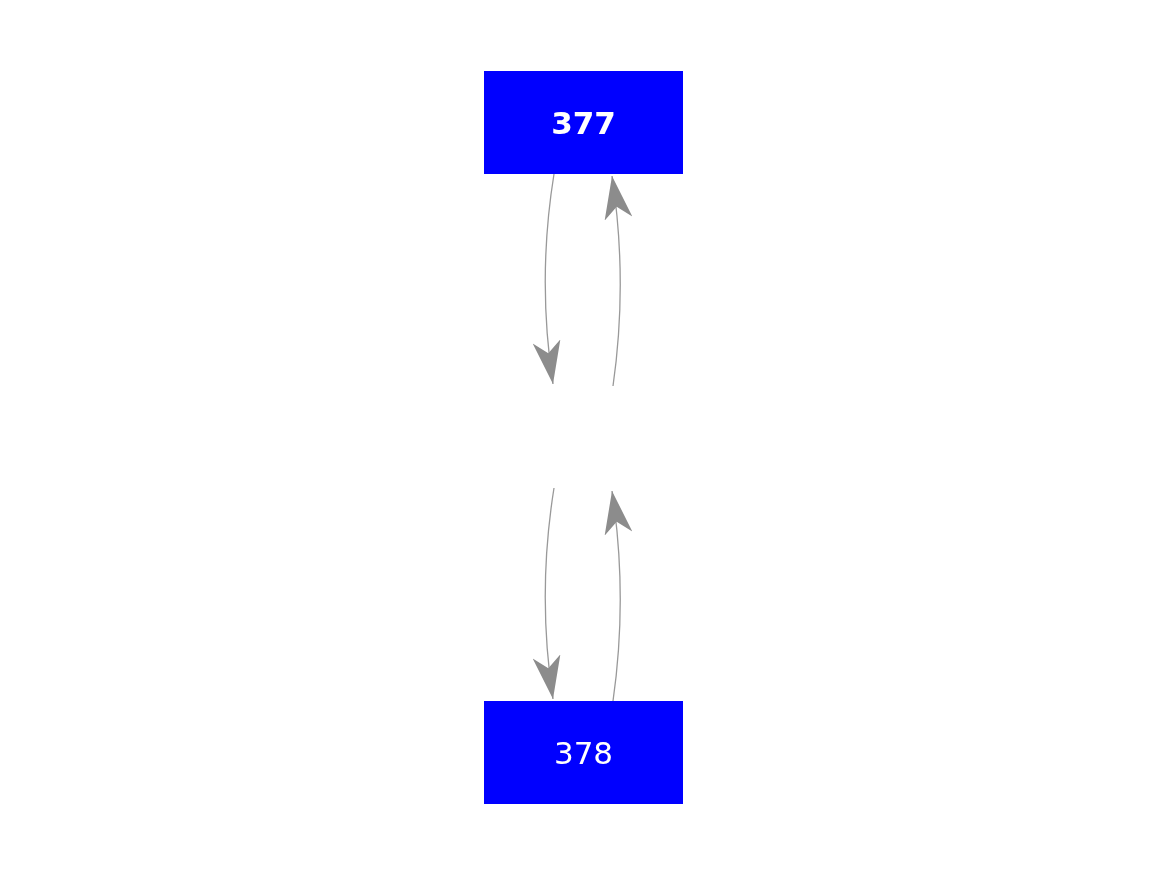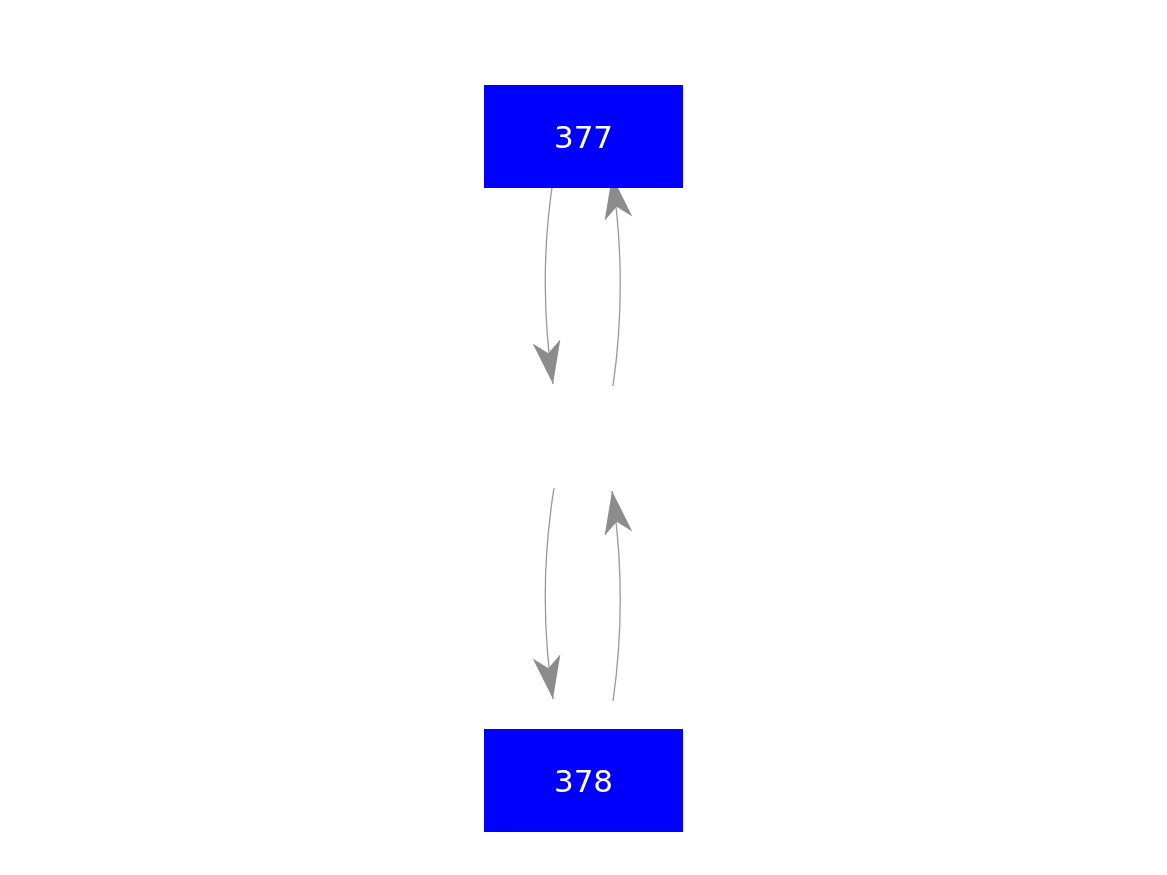--- a/index.html
+++ b/index.html
@@ -30,21 +30,21 @@
     position: absolute;
     width: 199px;
     height: 103px;
     display: flex;
     align-items: center;
     justify-content: center;
     font-size: 31px;
     color: #ffffff;
     box-sizing: border-box;
   }
-  .node-top    { left: 484px; top: 85px;  }
+  .node-top    { left: 484px; top: 71px; font-weight: bold;  }
   .node-middle { left: 484px; top: 386px; }
   .node-bottom { left: 484px; top: 701px; }
 </style>
 </head>
 <body>
 
 <div class="canvas">
 
   <svg class="edges-layer" width="1167" height="875" viewBox="0 0 1167 875" xmlns="http://www.w3.org/2000/svg">
     <defs>
@@ -60,17 +60,17 @@
     <path class="edge" d="M 554 488 Q 537 594 553 699" marker-end="url(#dart)" style="stroke: rgb(153, 153, 153);"></path>
 
     <path class="edge" d="M 613 701 Q 628 596 612 491" marker-end="url(#dart)" style="stroke: rgb(153, 153, 153);"></path>
   </svg>
 
   <div class="node node-top" style="background-color: rgb(0, 0, 255); color: rgb(255, 255, 255);">
     <span>377</span>
   </div>
 
 
-  <div class="node node-bottom" style="background-color: rgb(0, 0, 255); color: rgb(255, 255, 255); margin-top: 28px;">
+  <div class="node node-bottom" style="background-color: rgb(0, 0, 255); color: rgb(255, 255, 255);">
     <span>378</span>
   </div>
 
 </div>
 
 </body></html>

